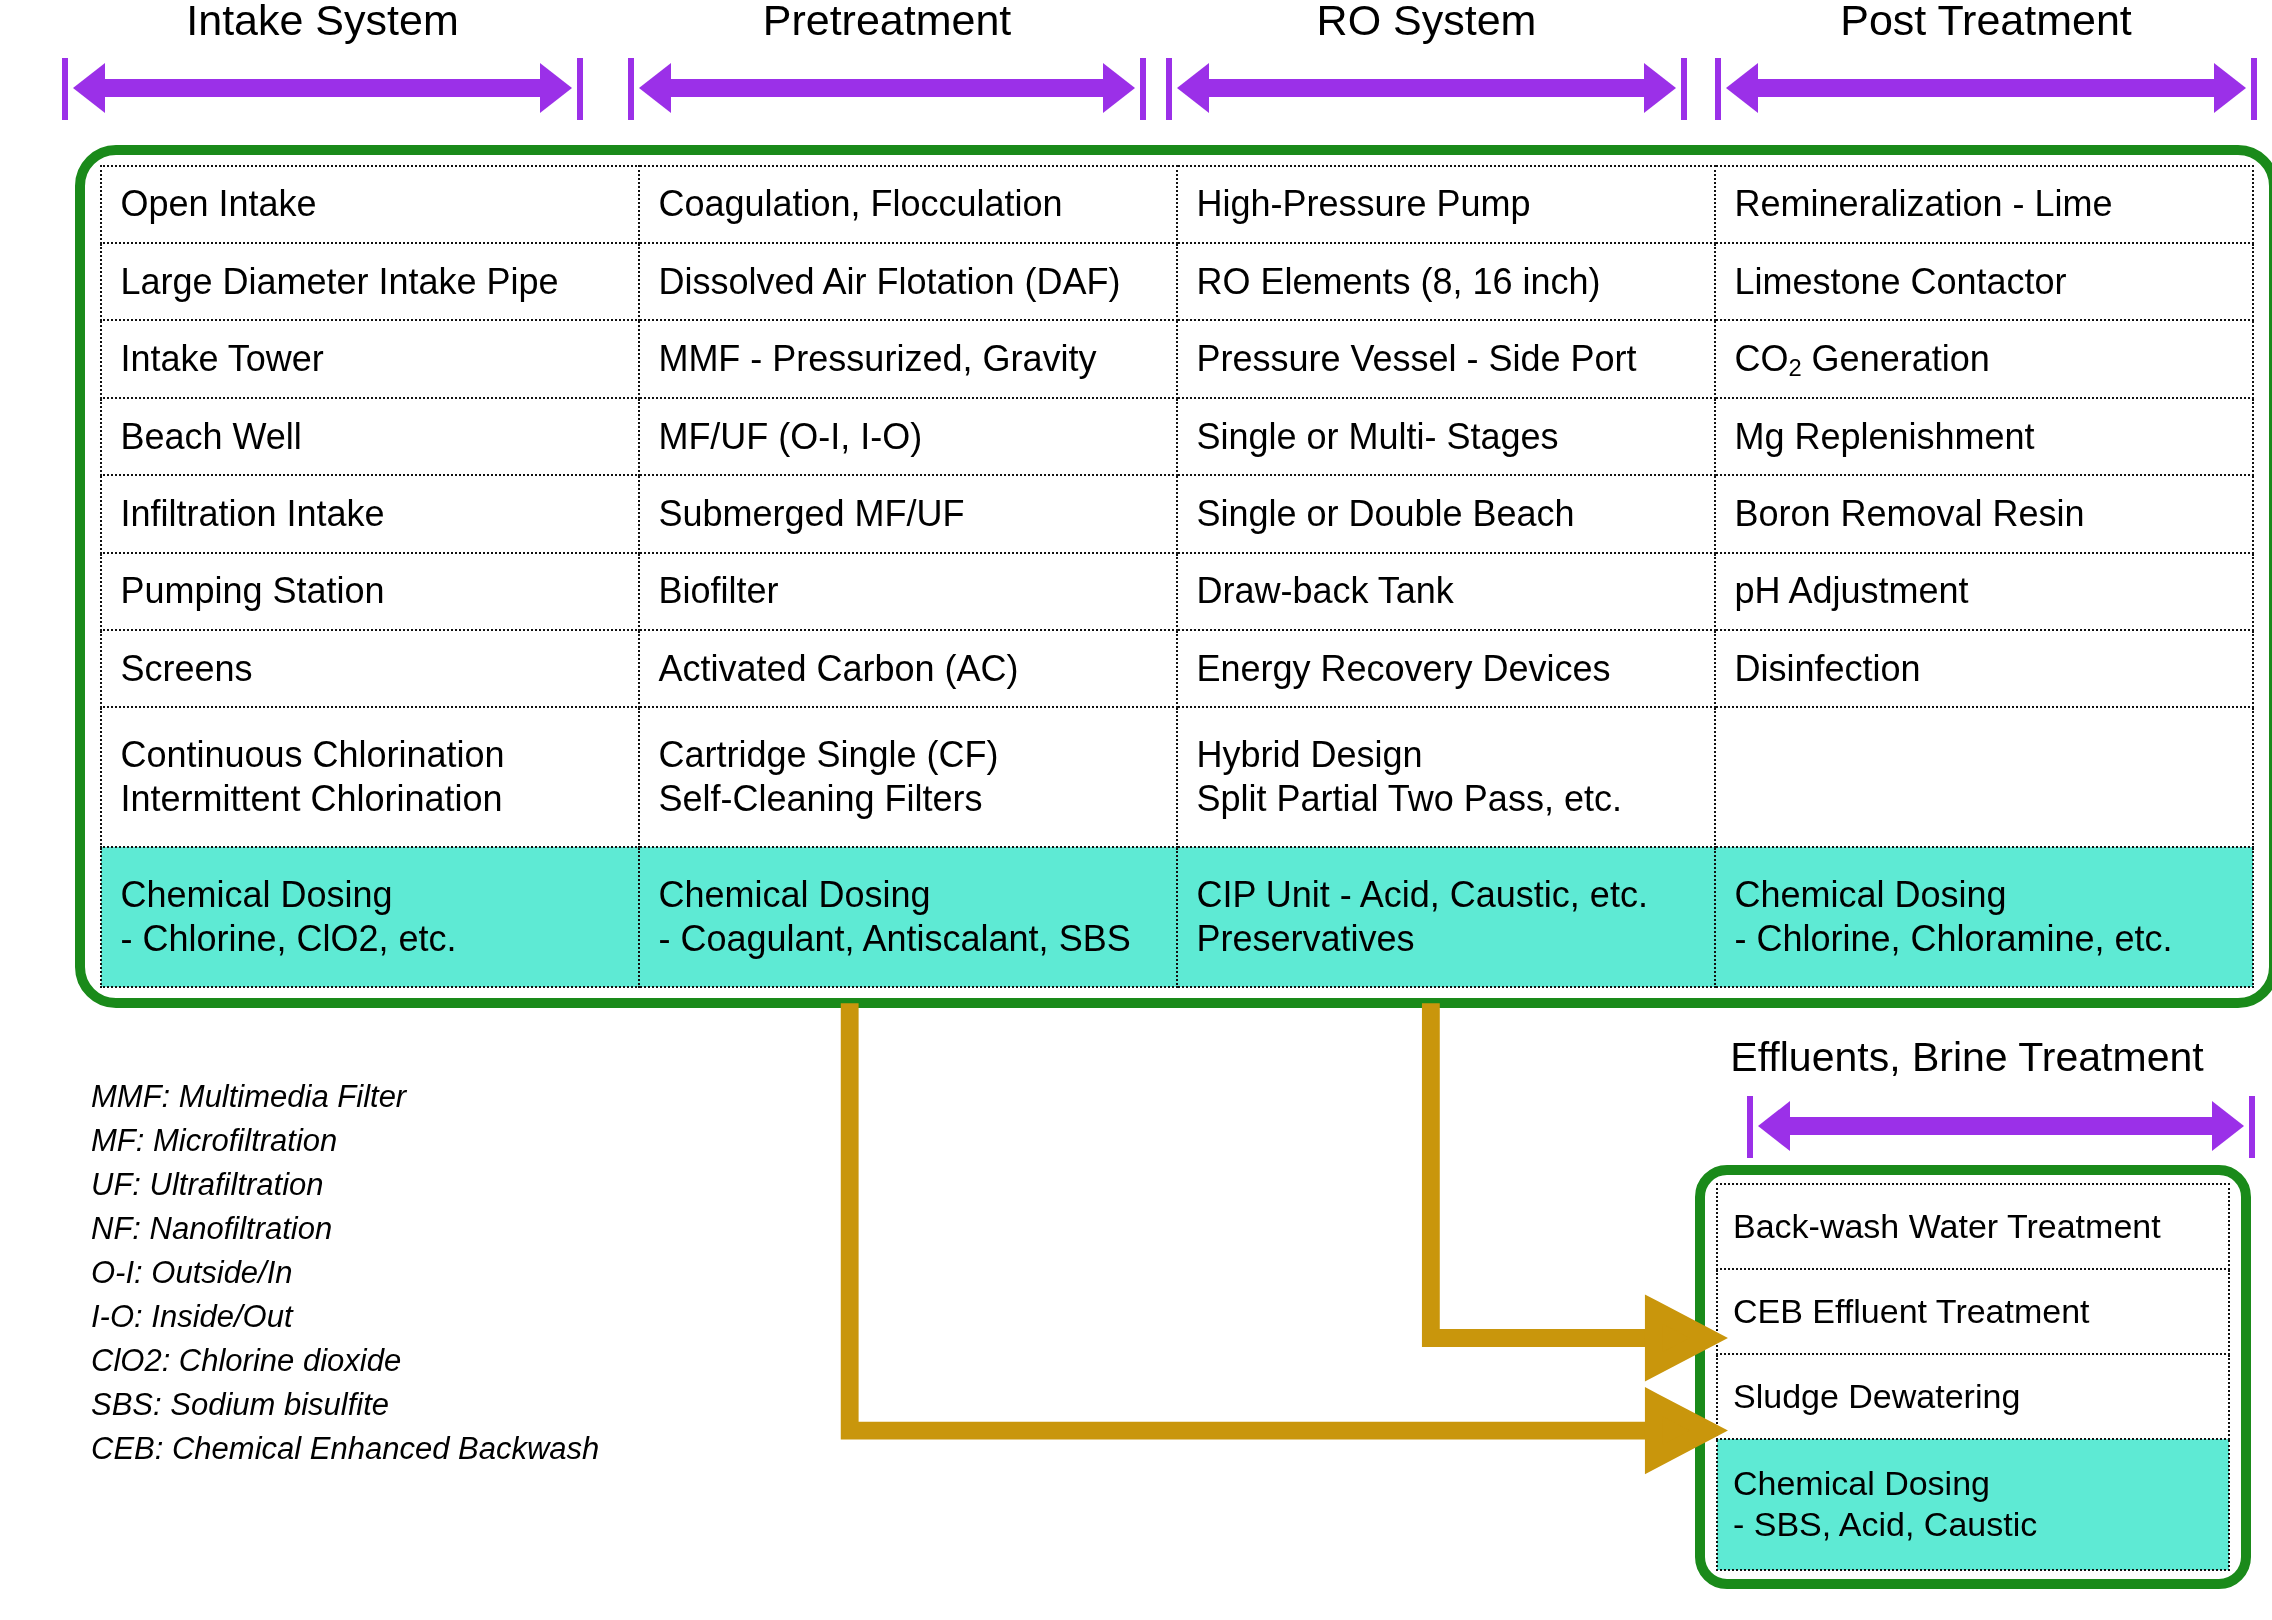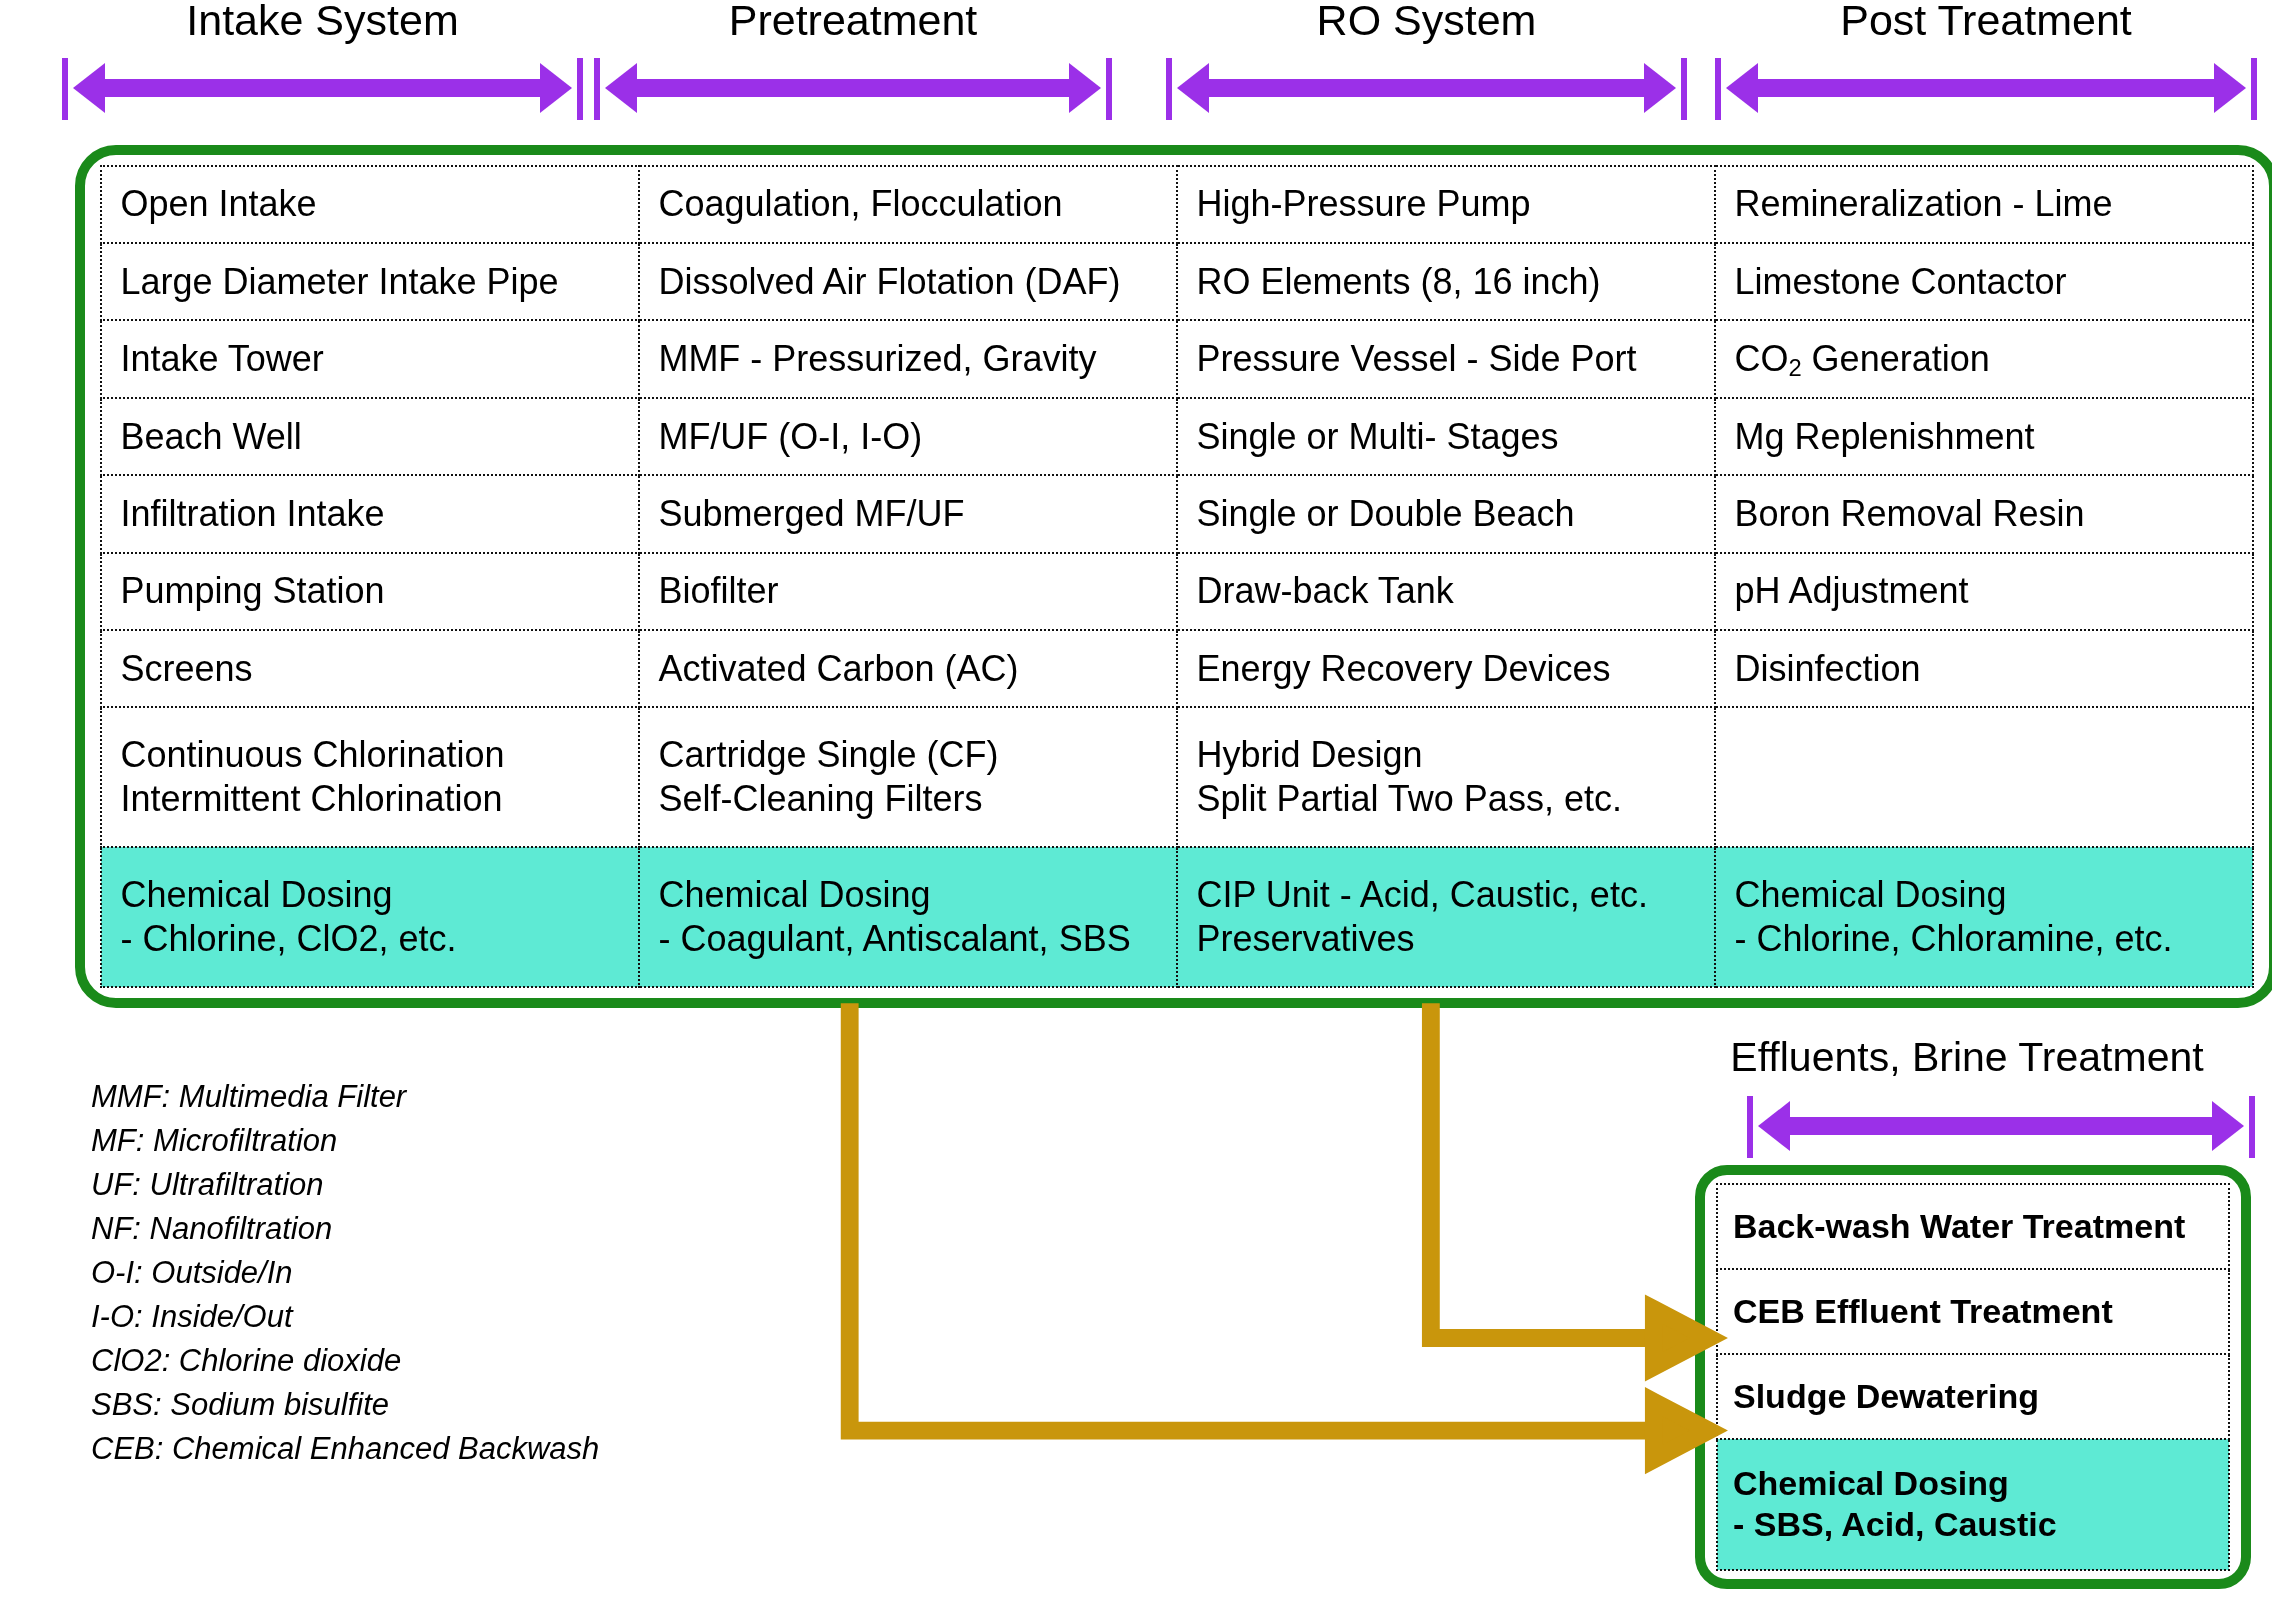--- a/index.html
+++ b/index.html
@@ -154,21 +154,21 @@
   <div class="phase" style="left:62px;width:521px;">
     <div class="phase-title">Intake System</div>
     <div class="bracket">
       <div class="tick left" style="background: rgb(155, 48, 232);"></div>
       <div class="tick right" style="background: rgb(155, 48, 232);"></div>
       <div class="arrow-line" style="background: rgb(155, 48, 232);"></div>
       <div class="arrow-head ah-left" style="border-right-color: rgb(155, 48, 232);"></div>
       <div class="arrow-head ah-right" style="border-left-color: rgb(155, 48, 232);"></div>
     </div>
   </div>
-  <div class="phase" style="left:594px;width:518px;">
+  <div class="phase" style="left:628px;width:518px;">
     <div class="phase-title">Pretreatment</div>
     <div class="bracket">
       <div class="tick left" style="background: rgb(155, 48, 232);"></div>
       <div class="tick right" style="background: rgb(155, 48, 232);"></div>
       <div class="arrow-line" style="background: rgb(155, 48, 232);"></div>
       <div class="arrow-head ah-left" style="border-right-color: rgb(155, 48, 232);"></div>
       <div class="arrow-head ah-right" style="border-left-color: rgb(155, 48, 232);"></div>
     </div>
   </div>
   <div class="phase" style="left:1166px;width:521px;">
@@ -351,21 +351,21 @@
   <div class="phase-title">Effluents, Brine Treatment</div>
   <div class="bracket">
     <div class="tick left" style="background: rgb(155, 48, 232);"></div>
     <div class="tick right" style="background: rgb(155, 48, 232);"></div>
     <div class="arrow-line" style="background: rgb(155, 48, 232);"></div>
     <div class="arrow-head ah-left" style="border-right-color: rgb(155, 48, 232);"></div>
     <div class="arrow-head ah-right" style="border-left-color: rgb(155, 48, 232);"></div>
   </div>
 </div>
 
-<div class="green-box" id="effluent-green-box" style="border-color: rgb(26, 138, 26); font-weight: bold;">
+<div class="green-box" id="effluent-green-box" style="border-color: rgb(26, 138, 26);">
   <div class="table-wrap">
     <table class="proc" id="effluent-table">
         <tbody>
           <tr style="height: 22%;">
             <td>
               <span class="cellline">Back-wash Water Treatment</span>
             </td>
           </tr>
           <tr style="height: 22%;">
             <td>

